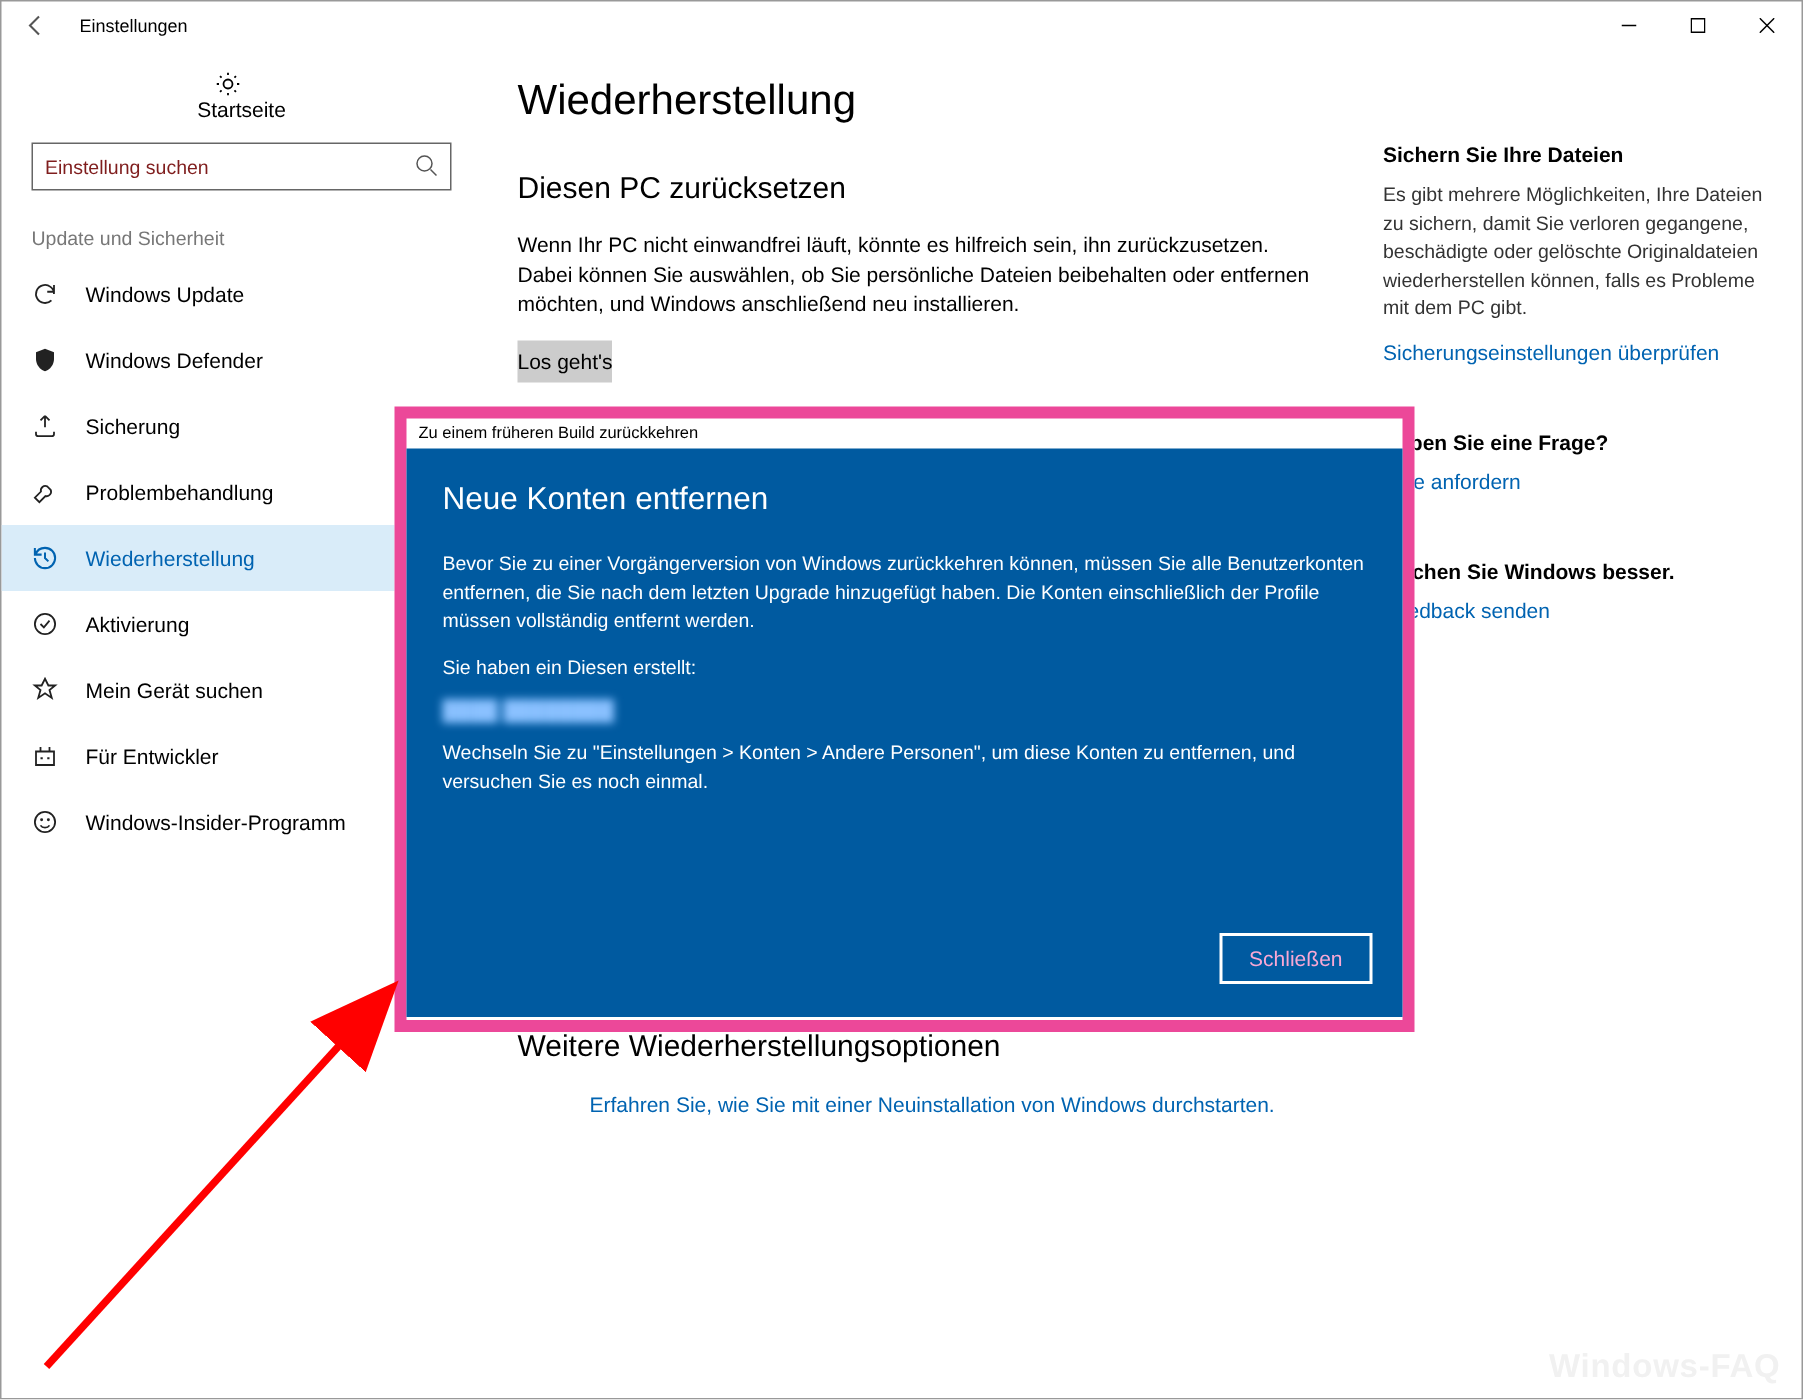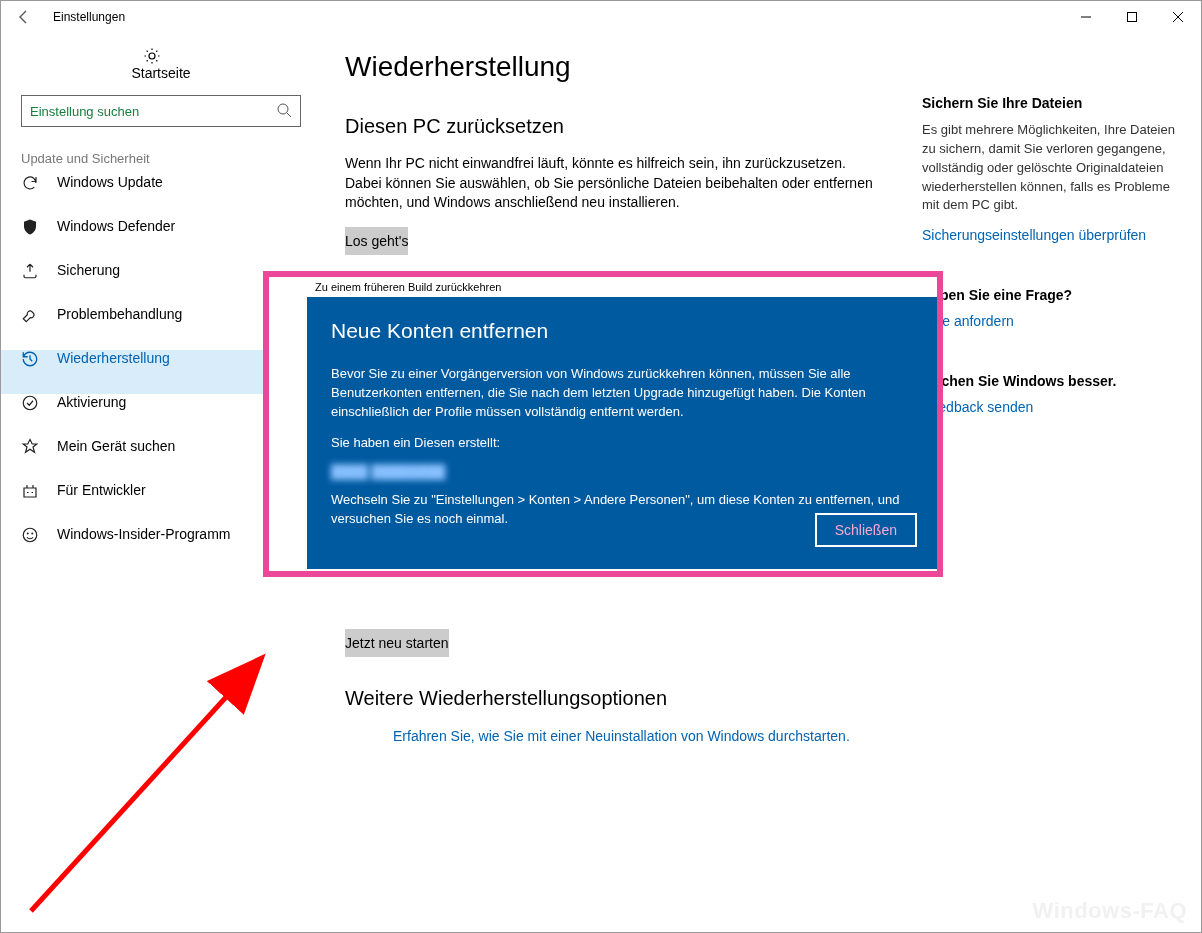--- a/index.html
+++ b/index.html
@@ -9,44 +9,44 @@
   .back-btn{width:46px;display:flex;align-items:center;justify-content:center;color:#555;}
   .win-title{margin-left:6px;font-size:12px;color:#000;}
   .win-ctrls{position:absolute;right:0;top:0;height:32px;display:flex;}
   .win-ctrl{width:46px;display:flex;align-items:center;justify-content:center;color:#000;}
   
   .body{display:flex;height:calc(100% - 32px);}
   .sidebar{width:320px;flex:none;padding:14px 0 0 0;box-sizing:border-box;}
   .home-row{display:flex;align-items:center;height:40px;padding:0 20px;font-size:14px;flex-direction:column;}
   .home-row .icon{width:22px;text-align:center;margin-right:14px;}
   .search-box{margin:8px 20px 24px 20px;height:32px;border:1px solid #666;box-sizing:border-box;display:flex;align-items:center;padding:0 8px;font-size:13px;color:#555;position:relative;}
-  .search-box .ph{color:#15803d;}
+  .search-box .ph{color:#7f1d1d;}
   .search-box .sicon{position:absolute;right:8px;top:6px;color:#555;}
   .group-title{padding:0 20px;color:#777;font-size:13px;margin-bottom:8px;}
-  .nav-item{display:flex;align-items:flex-start;height:44px;padding:0 20px;cursor:default;font-size:14px;}
+  .nav-item{display:flex;align-items:center;height:44px;padding:0 20px;cursor:default;font-size:14px;}
   .nav-item .icon{width:22px;text-align:center;margin-right:14px;color:#222;}
   .nav-item.active{background:#d9ecf9;color:#0063b1;}
   .nav-item.active .icon{color:#0063b1;}
   
   .main{flex:1;padding:18px 24px 0 24px;box-sizing:border-box;display:flex;}
   .center{flex:1;max-width:560px;}
   .page-title{font-size:28px;font-weight:350;margin:0 0 32px 0;}
   .sec-h{font-size:20px;font-weight:400;margin:0 0 16px 0;}
   .sec-p{font-size:14px;line-height:1.4;max-width:540px;margin:0 0 14px 0;}
   .btn{display:inline-block;background:#ccc;border:none;padding:6px 0;font-size:14px;}
   .sec{margin-bottom:42px;}
   .link{color:#0063b1;text-decoration:none;display:inline;}
   
   .rcol{width:255px;flex:none;margin-left:20px;margin-top:44px;}
   .rcol .rh{font-size:14px;font-weight:600;margin:0 0 10px 0;}
   .rcol .rp{font-size:13px;line-height:1.45;color:#333;margin:0 0 12px 0;}
   .rcol .rblock{margin-bottom:44px;}
   .rcol a{color:#0063b1;text-decoration:none;}
   
-  .overlay{position:absolute;left:262px;top:270px;width:680px;height:306px;border:6px solid #ec4899;box-sizing:border-box;background:#fff;padding-left:38px;}
+  .overlay{position:absolute;left:262px;top:270px;width:680px;height:417px;border:8px solid #ec4899;box-sizing:border-box;background:#fff;}
   .ov-title{font-size:11px;padding:4px 8px;color:#000;}
   .ov-body{background:#005aa0;height:calc(100% - 22px);color:#fff;padding:22px 24px;box-sizing:border-box;position:relative;}
   .ov-h{font-size:21px;font-weight:300;margin:0 0 22px 0;}
   .ov-p{font-size:13px;line-height:1.45;margin:0 0 12px 0;}
   .ov-acc{font-size:13px;color:#8ac1ff;filter:blur(3px);user-select:none;margin:0 0 12px 0;}
   .ov-btn{position:absolute;right:20px;bottom:22px;background:transparent;border:2px solid #fff;color:#f9a8d4;padding:7px 18px;font-size:14px;}
   
   .arrow{position:absolute;left:0;top:0;pointer-events:none;}
   
   .wm{position:absolute;right:14px;bottom:8px;font-size:22px;color:#f1f1f1;font-weight:600;letter-spacing:0.5px;}
@@ -212,21 +212,21 @@
 
         <div class="sec">
           <h2 class="sec-h">Weitere Wiederherstellungsoptionen</h2>
           <a href="#" class="link" style="display:inline-block;max-width:460px;line-height:1.45;margin-left:48px;">Erfahren Sie, wie Sie mit einer Neuinstallation von Windows durchstarten.</a>
         </div>
       </div>
 
       <div class="rcol">
         <div class="rblock">
           <p class="rh">Sichern Sie Ihre Dateien</p>
-          <p class="rp">Es gibt mehrere Möglichkeiten, Ihre Dateien zu sichern, damit Sie verloren gegangene, vollständig oder gelöschte Originaldateien wiederherstellen können, falls es Probleme mit dem PC gibt.</p>
+          <p class="rp">Es gibt mehrere Möglichkeiten, Ihre Dateien zu sichern, damit Sie verloren gegangene, beschädigte oder gelöschte Originaldateien wiederherstellen können, falls es Probleme mit dem PC gibt.</p>
           <a href="#">Sicherungseinstellungen überprüfen</a>
         </div>
         <div class="rblock">
           <p class="rh">Haben Sie eine Frage?</p>
           <a href="#">Hilfe anfordern</a>
         </div>
         <div class="rblock">
           <p class="rh">Machen Sie Windows besser.</p>
           <a href="#">Feedback senden</a>
         </div>

